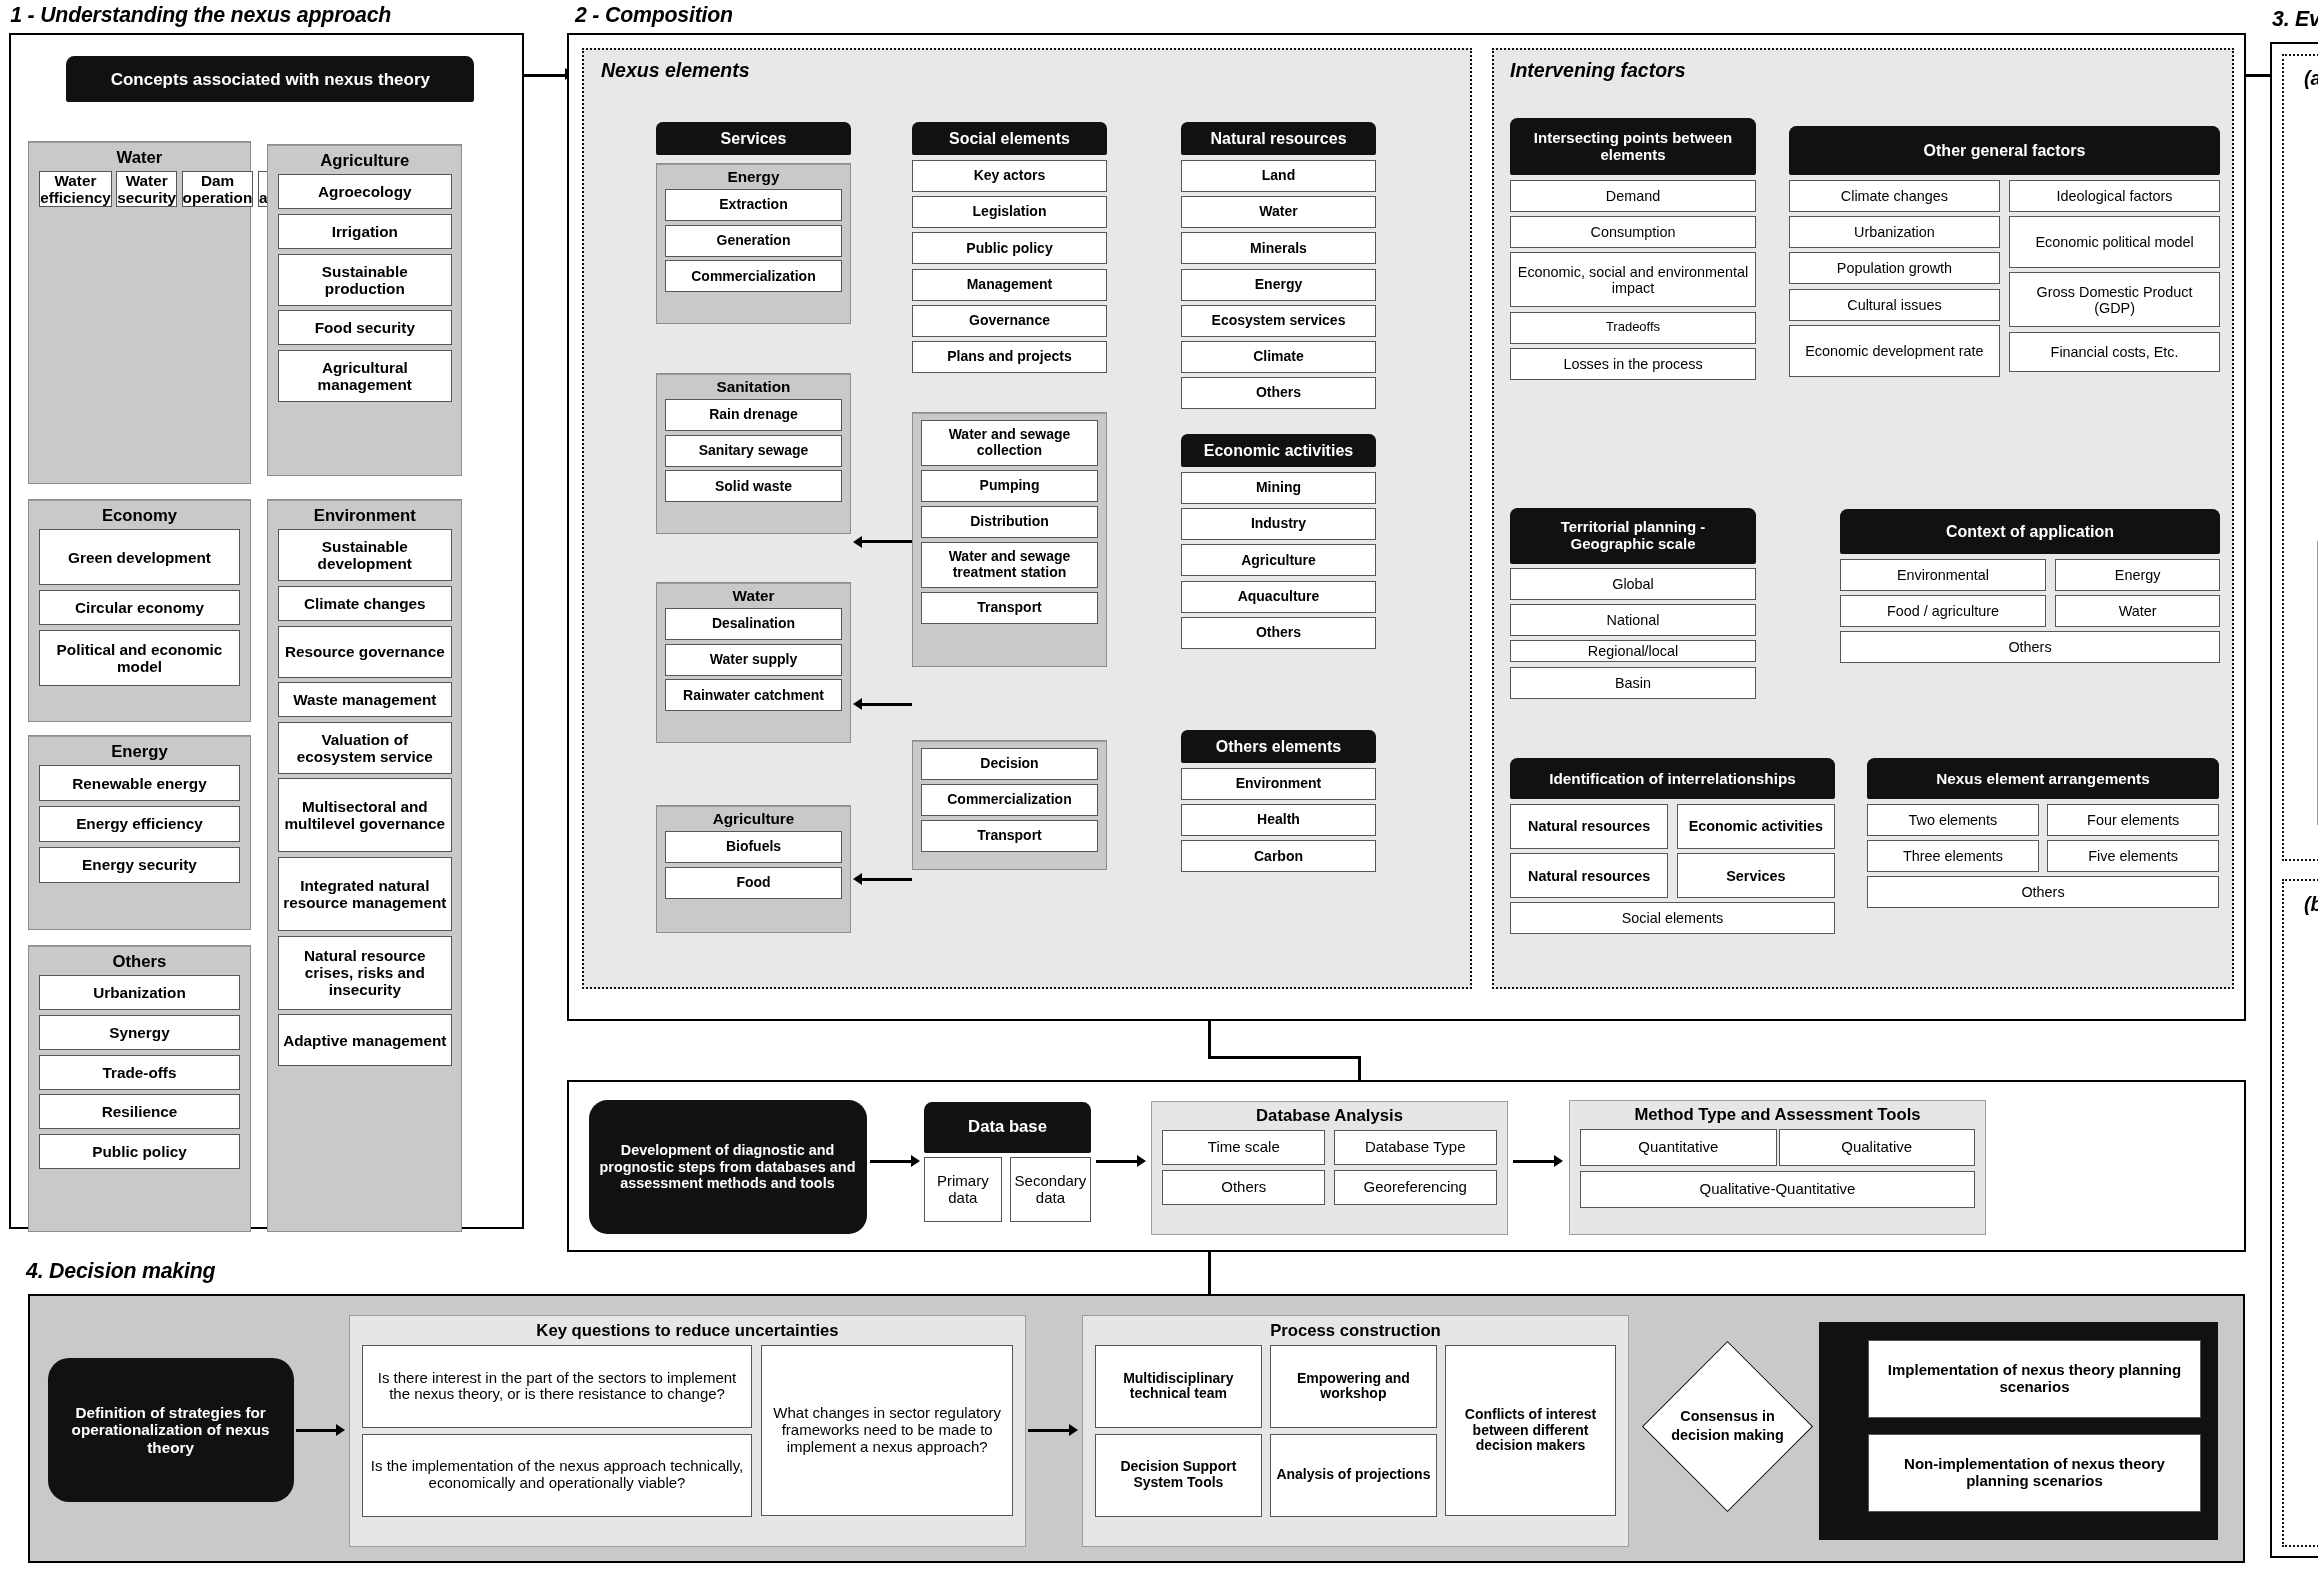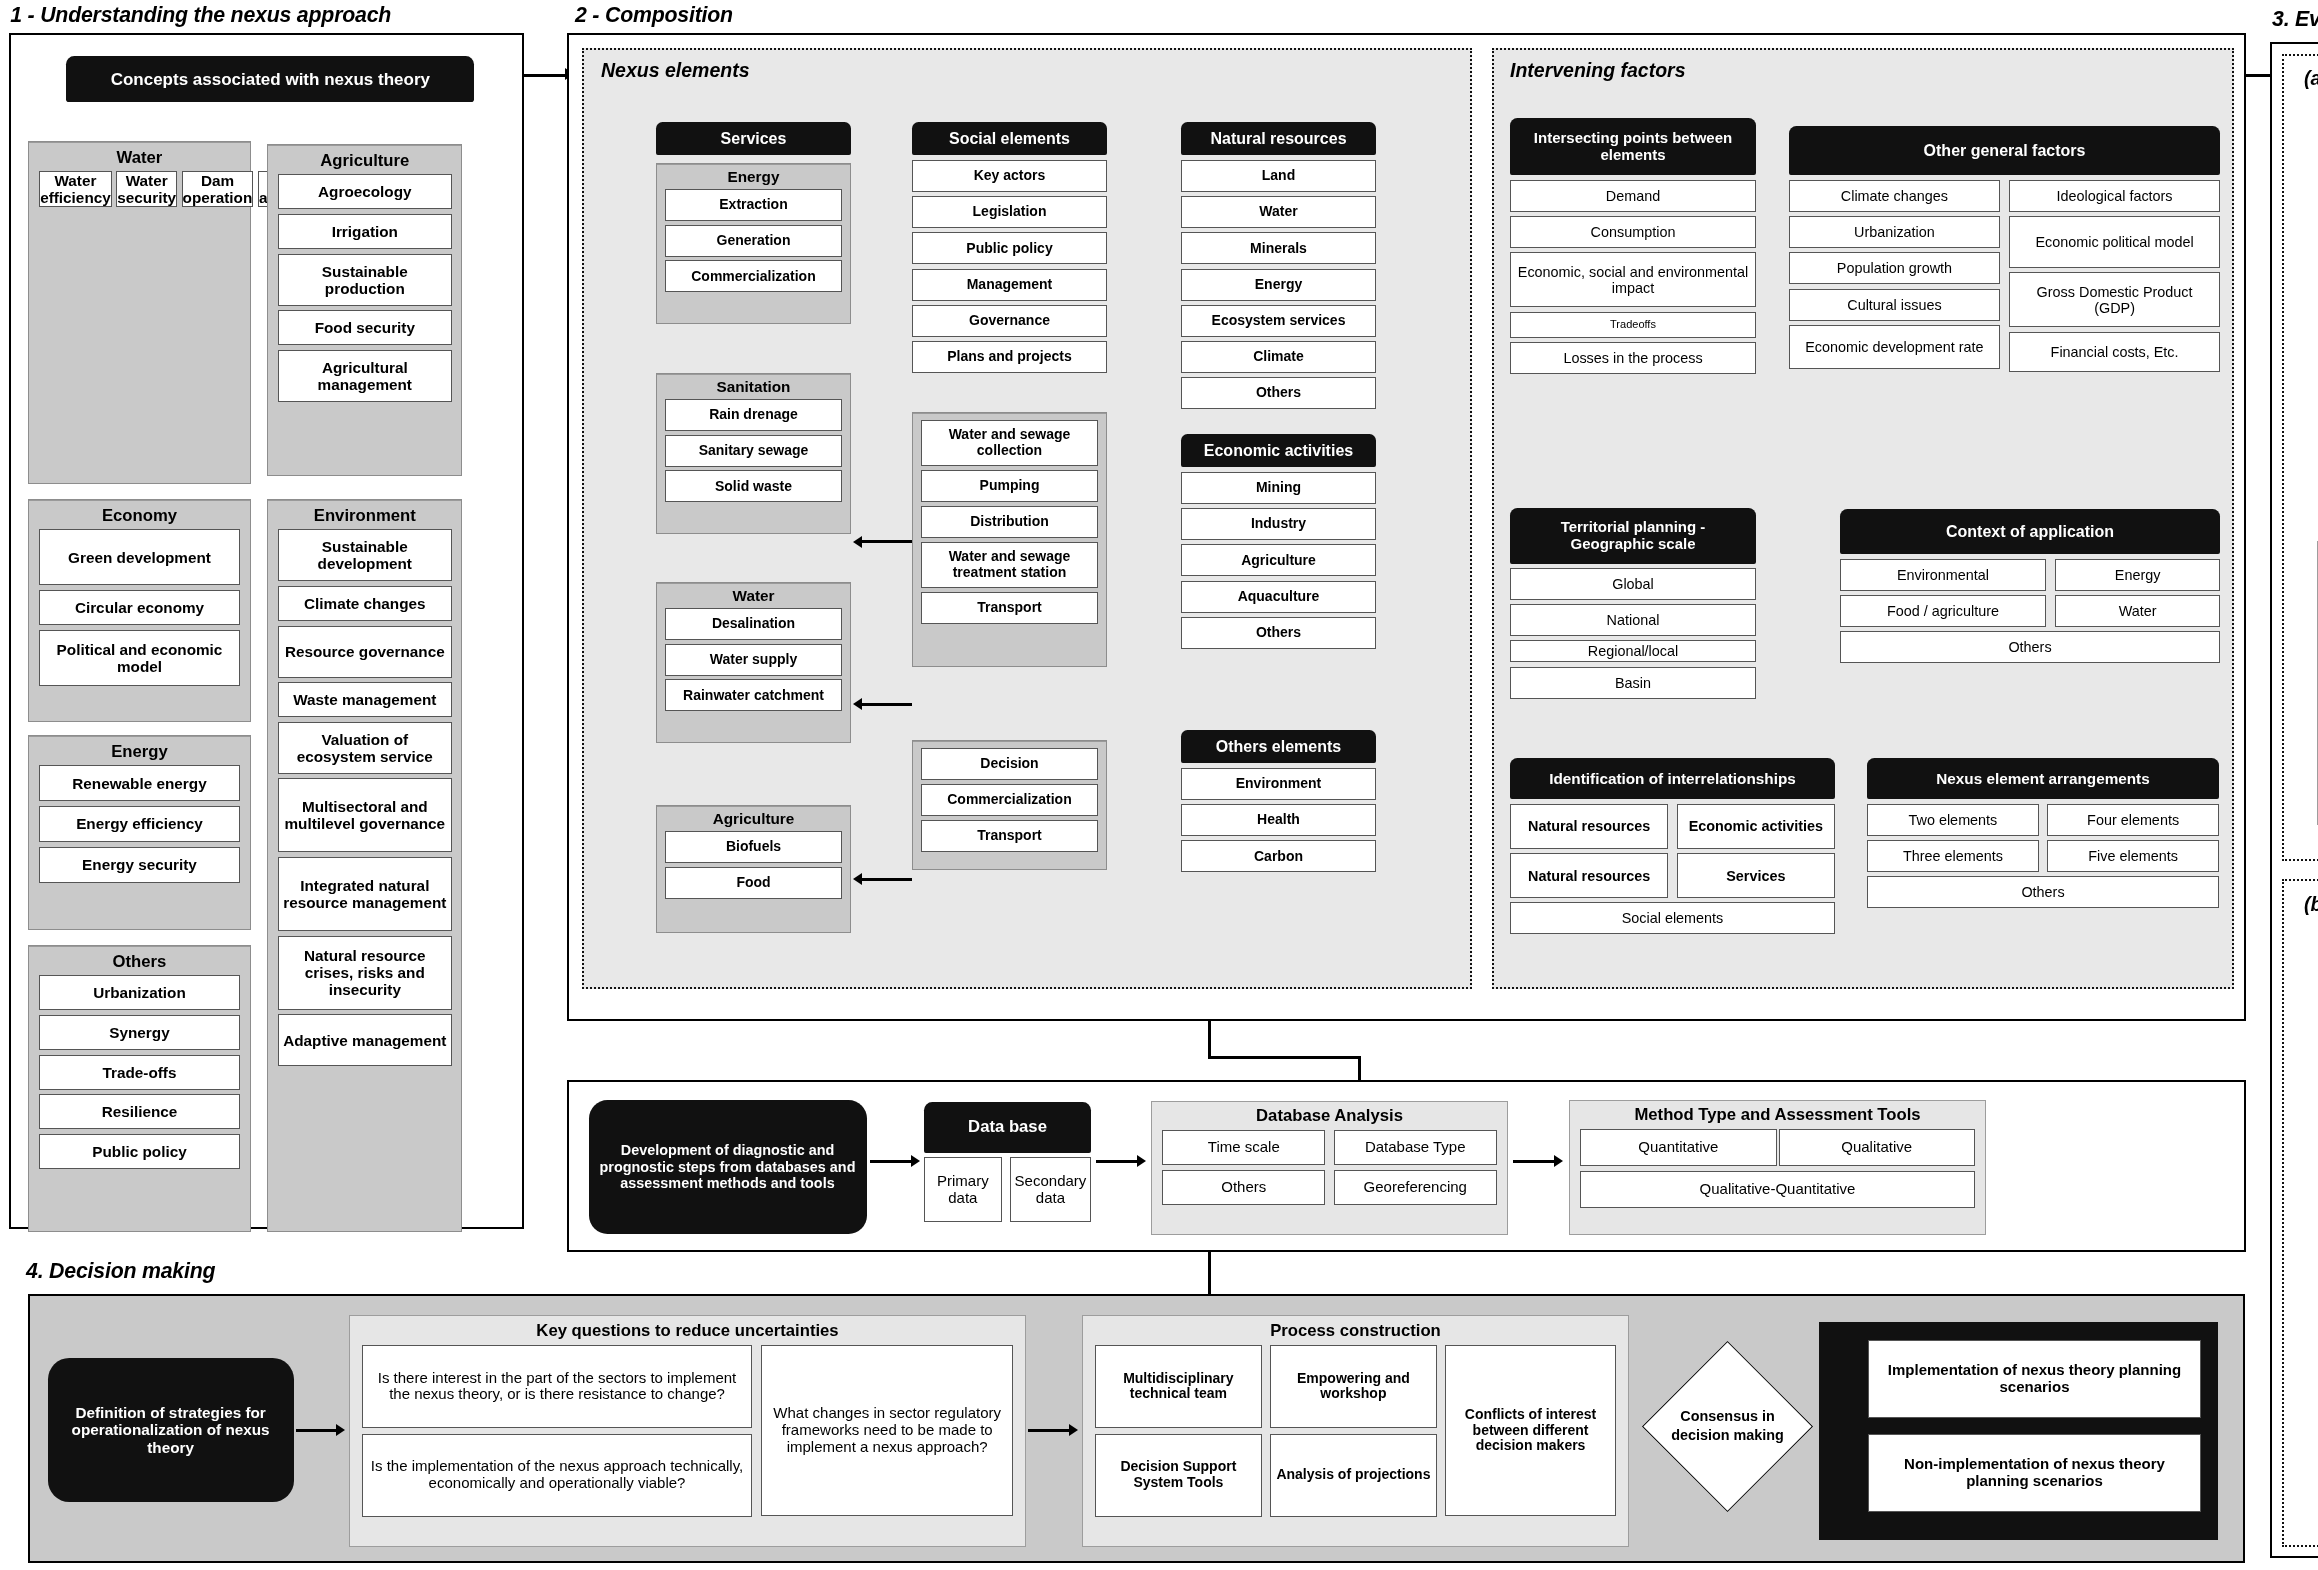--- a/index.html
+++ b/index.html
@@ -253,32 +253,32 @@
 
     <div class="panel-lite" style="position:absolute;left:923px;top:13px;width:742px;height:941px;"></div>
     <div class="dashed" style="position:absolute;left:923px;top:13px;width:742px;height:941px;"></div>
     <div style="position:absolute;left:941px;top:24px;font-style:italic;font-weight:bold;font-size:19.5px;">Intervening  factors</div>
 
     <div class="blk round-top" style="position:absolute;left:941px;top:83px;width:246px;height:57px;font-size:15px;border-radius:7.4px 7.4px 1.9px 1.9px;padding:0 11px;">Intersecting points between elements</div>
     <div style="position:absolute;left:941px;top:145px;width:246px;display:flex;flex-direction:column;gap:4.2px;">
       <div class="wbox thin" style="height:32px;font-size:14.4px;">Demand</div>
       <div class="wbox thin" style="height:32px;font-size:14.4px;">Consumption</div>
       <div class="wbox thin" style="height:55px;font-size:14.4px;padding:0 4.6px;">Economic, social and environmental impact</div>
-      <div class="wbox thin" style="height:26px;font-size:11px;">Tradeoffs</div>
+      <div class="wbox thin" style="height:32px;font-size:13px;">Tradeoffs</div>
       <div class="wbox thin" style="height:32px;font-size:14.4px;">Losses in the process</div>
     </div>
 
     <div class="blk round-top" style="position:absolute;left:1220px;top:91px;width:431px;height:49px;font-size:16px;border-radius:7.4px 7.4px 1.9px 1.9px;">Other general factors</div>
     <div style="position:absolute;left:1220px;top:145px;width:431px;display:flex;gap:9.3px;">
       <div style="flex:1;display:flex;flex-direction:column;gap:4.2px;">
         <div class="wbox thin" style="height:32px;font-size:14.4px;">Climate changes</div>
         <div class="wbox thin" style="height:32px;font-size:14.4px;">Urbanization</div>
         <div class="wbox thin" style="height:32px;font-size:14.4px;">Population growth</div>
         <div class="wbox thin" style="height:32px;font-size:14.4px;">Cultural issues</div>
-        <div class="wbox thin" style="height:44px;font-size:14.4px;padding:0 4.6px;text-align:right;">Economic development rate</div>
+        <div class="wbox thin" style="height:52px;font-size:14.4px;padding:0 4.6px;text-align:right;">Economic development rate</div>
       </div>
       <div style="flex:1;display:flex;flex-direction:column;gap:4.2px;">
         <div class="wbox thin" style="height:32px;font-size:14.4px;">Ideological factors</div>
         <div class="wbox thin" style="height:52px;font-size:14.4px;padding:0 4.6px;">Economic political model</div>
         <div class="wbox thin" style="height:55px;font-size:14.4px;padding:0 4.6px;">Gross Domestic Product (GDP)</div>
         <div class="wbox thin" style="height:40px;font-size:14.4px;padding:0 4.6px;">Financial costs, Etc.</div>
       </div>
     </div>
 
     <div class="blk round-top" style="position:absolute;left:941px;top:473px;width:246px;height:56px;font-size:15px;border-radius:7.4px 7.4px 1.9px 1.9px;padding:0 9.3px;">Territorial planning - Geographic scale</div>

